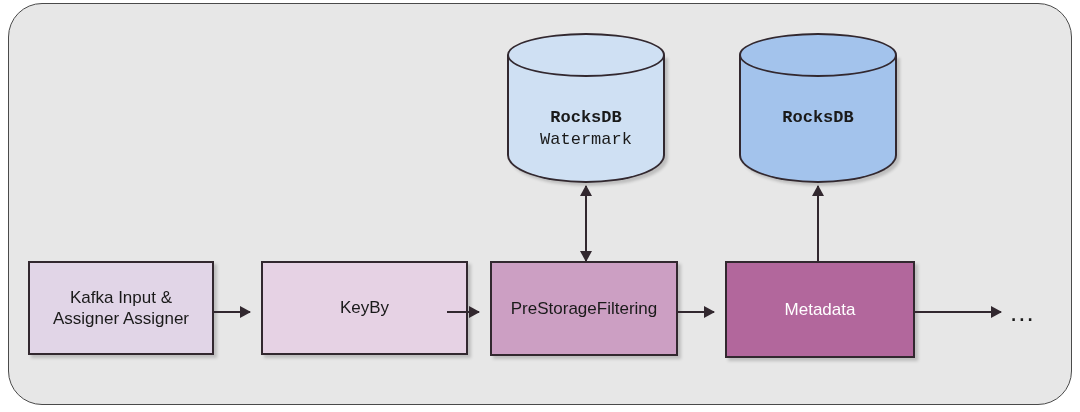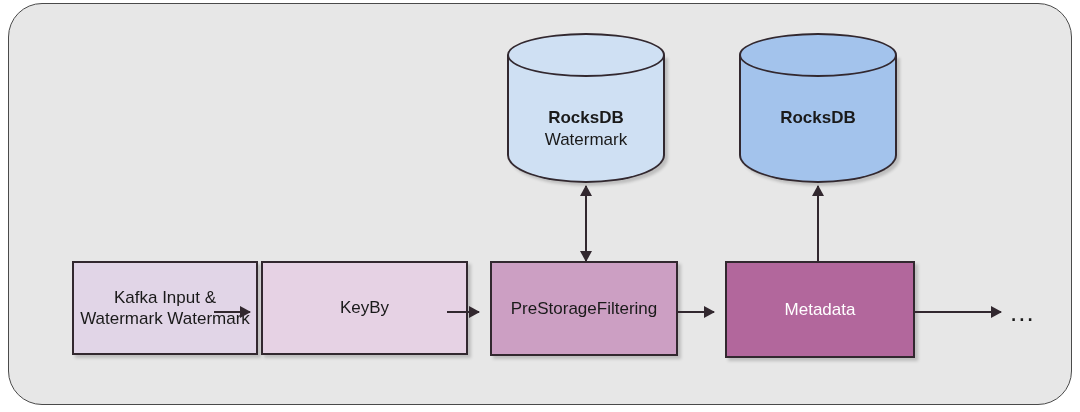--- a/index.html
+++ b/index.html
@@ -39,21 +39,20 @@
   }
   .proc-box .label {
     display: block;
     padding: 0 6px;
   }
   #box-kafka {
     left: 28px; top: 261px; width: 186px; height: 94px;
     background: #e1d5e7;
     color: #1a1a1a;
     font-size: 17px;
-    margin-left: 44px;
   }
   #box-keyby {
     left: 261px; top: 261px; width: 207px; height: 94px;
     background: #e6d2e4;
     color: #1a1a1a;
     font-size: 17px;
   }
   #box-prestorage {
     left: 490px; top: 261px; width: 188px; height: 95px;
     background: #cc9fc3;
@@ -63,20 +62,21 @@
   #box-windowing {
     left: 725px; top: 261px; width: 190px; height: 97px;
     background: #b2679c;
     color: #ffffff;
     font-size: 17px;
   }
 
   
   .cylinder {
     position: absolute;
+    font-family: Liberation Mono, monospace;
   }
   .cyl-body {
     position: absolute;
     left: 0;
     top: 22px;
     width: 100%;
     height: calc(100% - 22px);
     box-sizing: border-box;
     border-left: 2px solid #32282f;
     border-right: 2px solid #32282f;
@@ -200,21 +200,21 @@
     <div class="cyl-body"></div>
     <div class="cyl-top"></div>
     <div class="cyl-text">
       <span class="t1">RocksDB</span>
     </div>
   </div>
 
   <div class="proc-box" id="box-kafka">
     <span class="label">
       <span>Kafka Input &amp;</span><br>
-      <span>Watermark Watermark</span>
+      <span>Assigner Assigner</span>
     </span>
   </div>
 
   <div class="proc-box" id="box-keyby">
     <span class="label">KeyBy</span>
   </div>
 
   <div class="proc-box" id="box-prestorage">
     <span class="label">PreStorageFiltering</span>
   </div>

